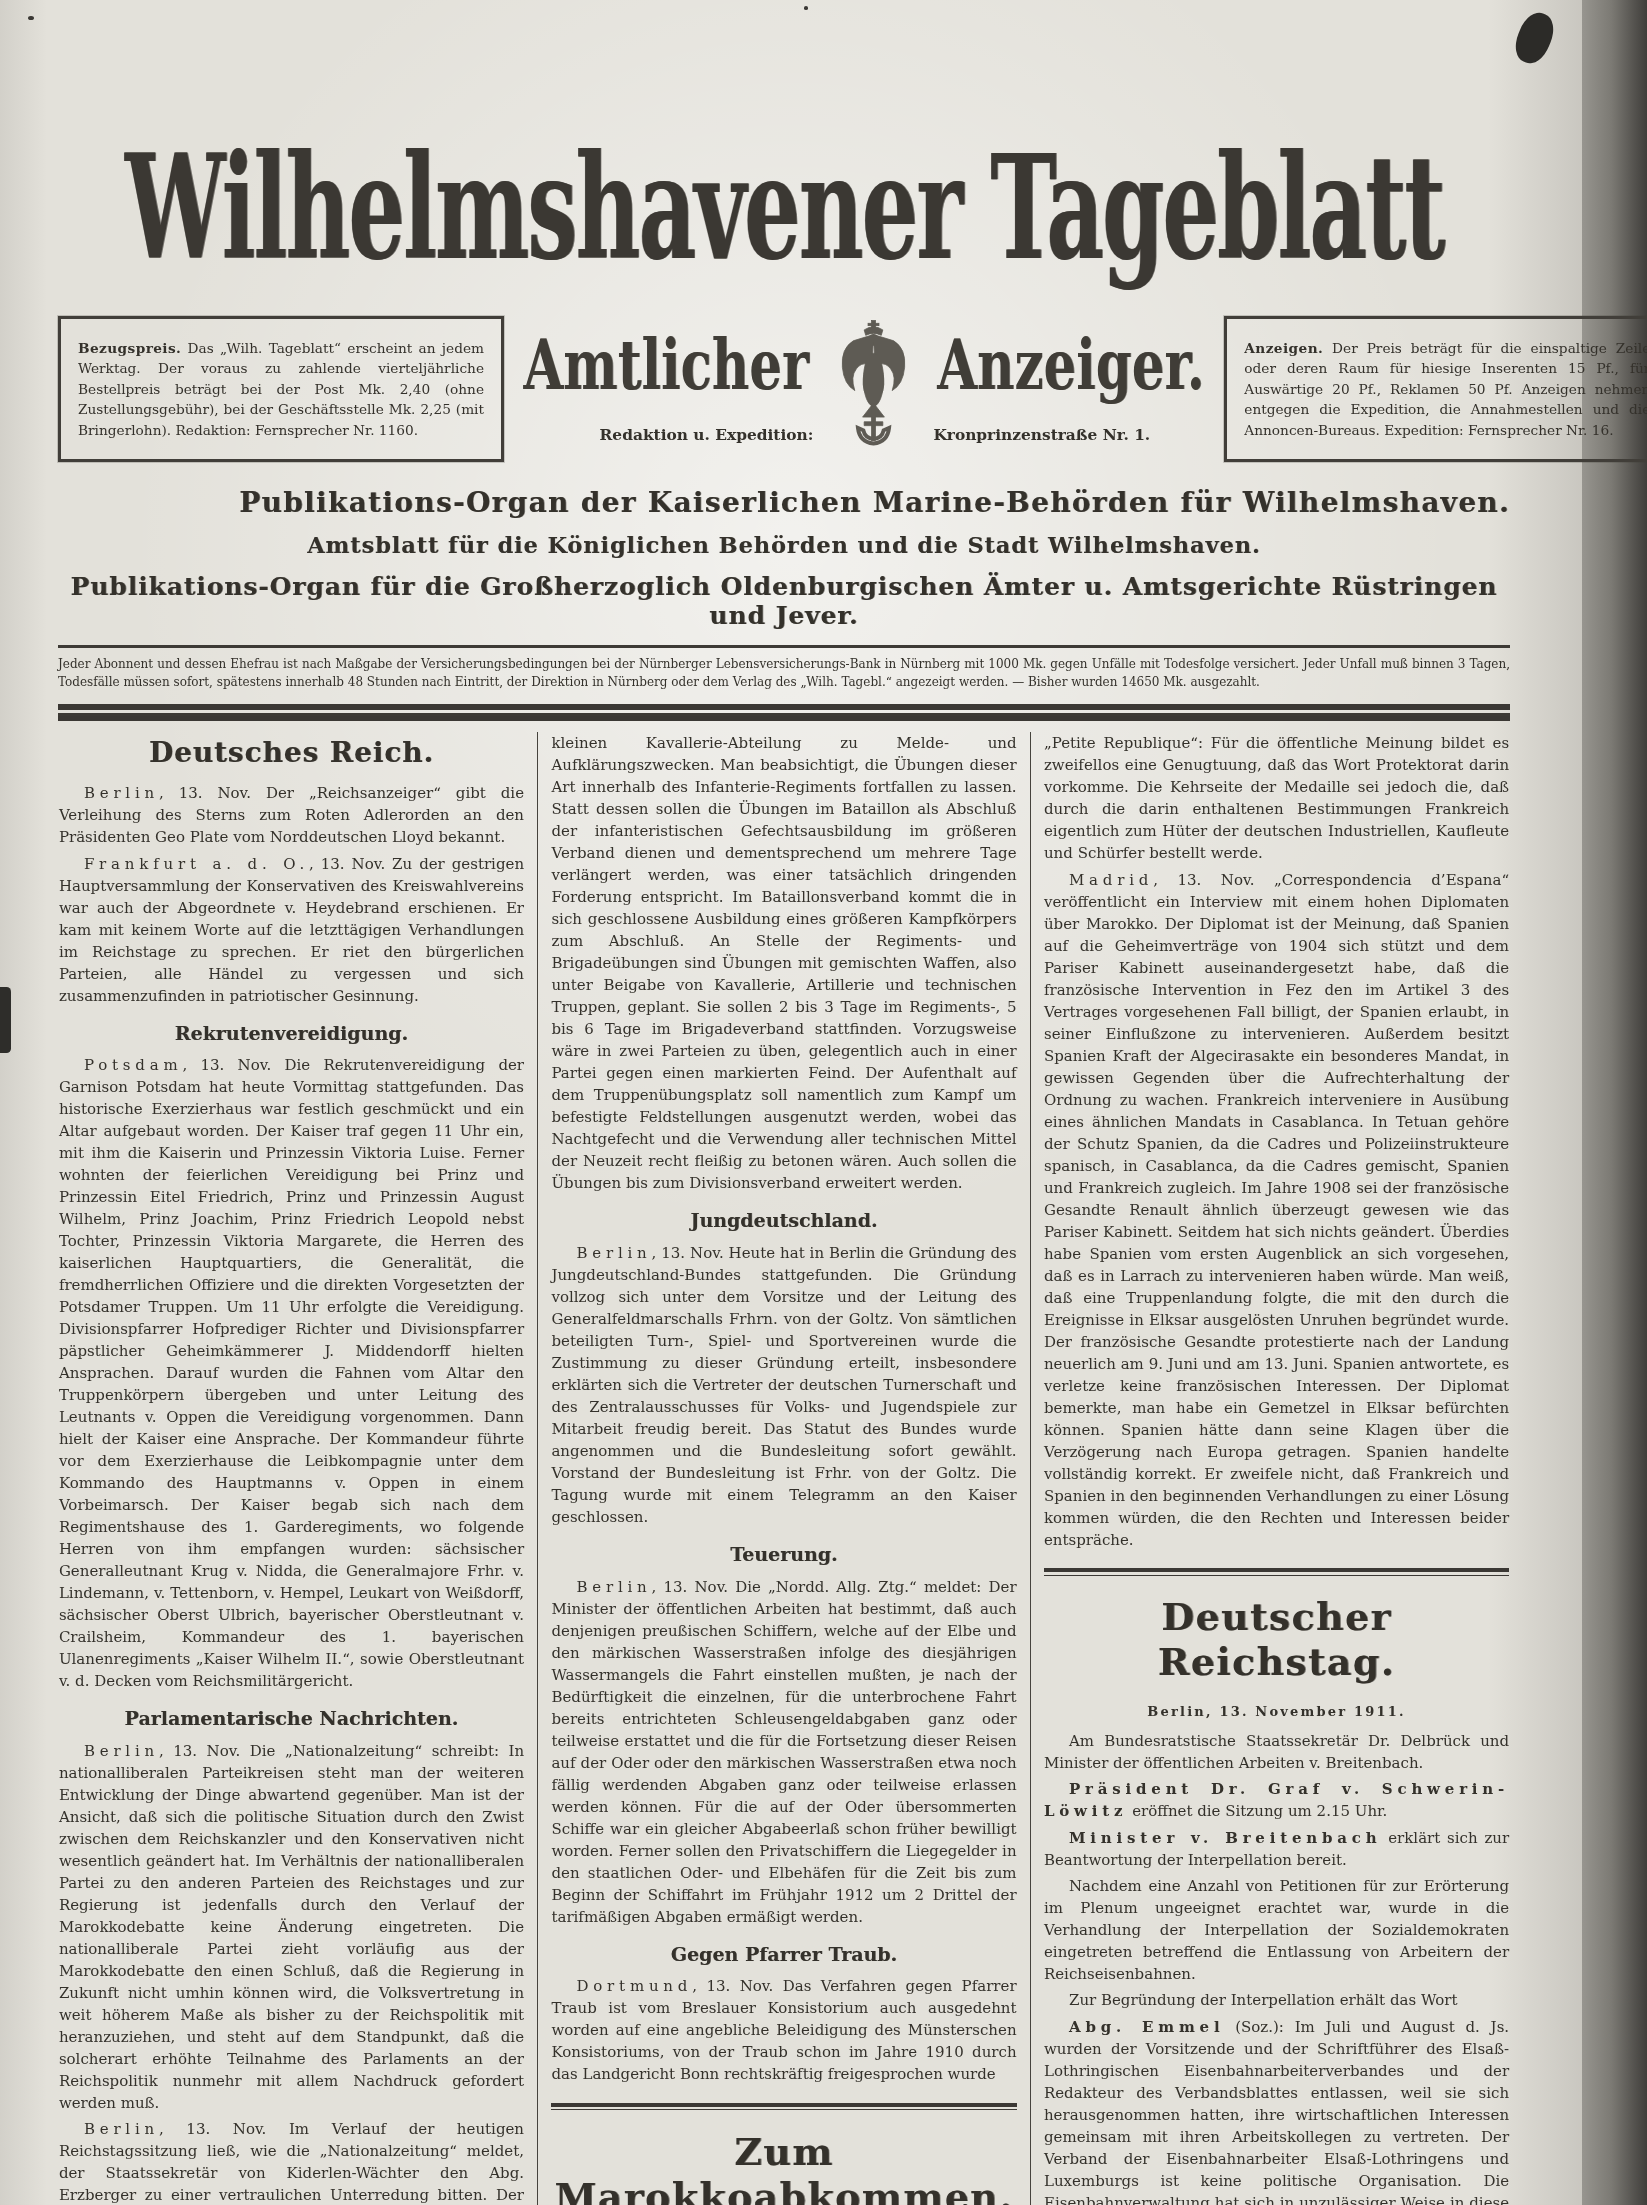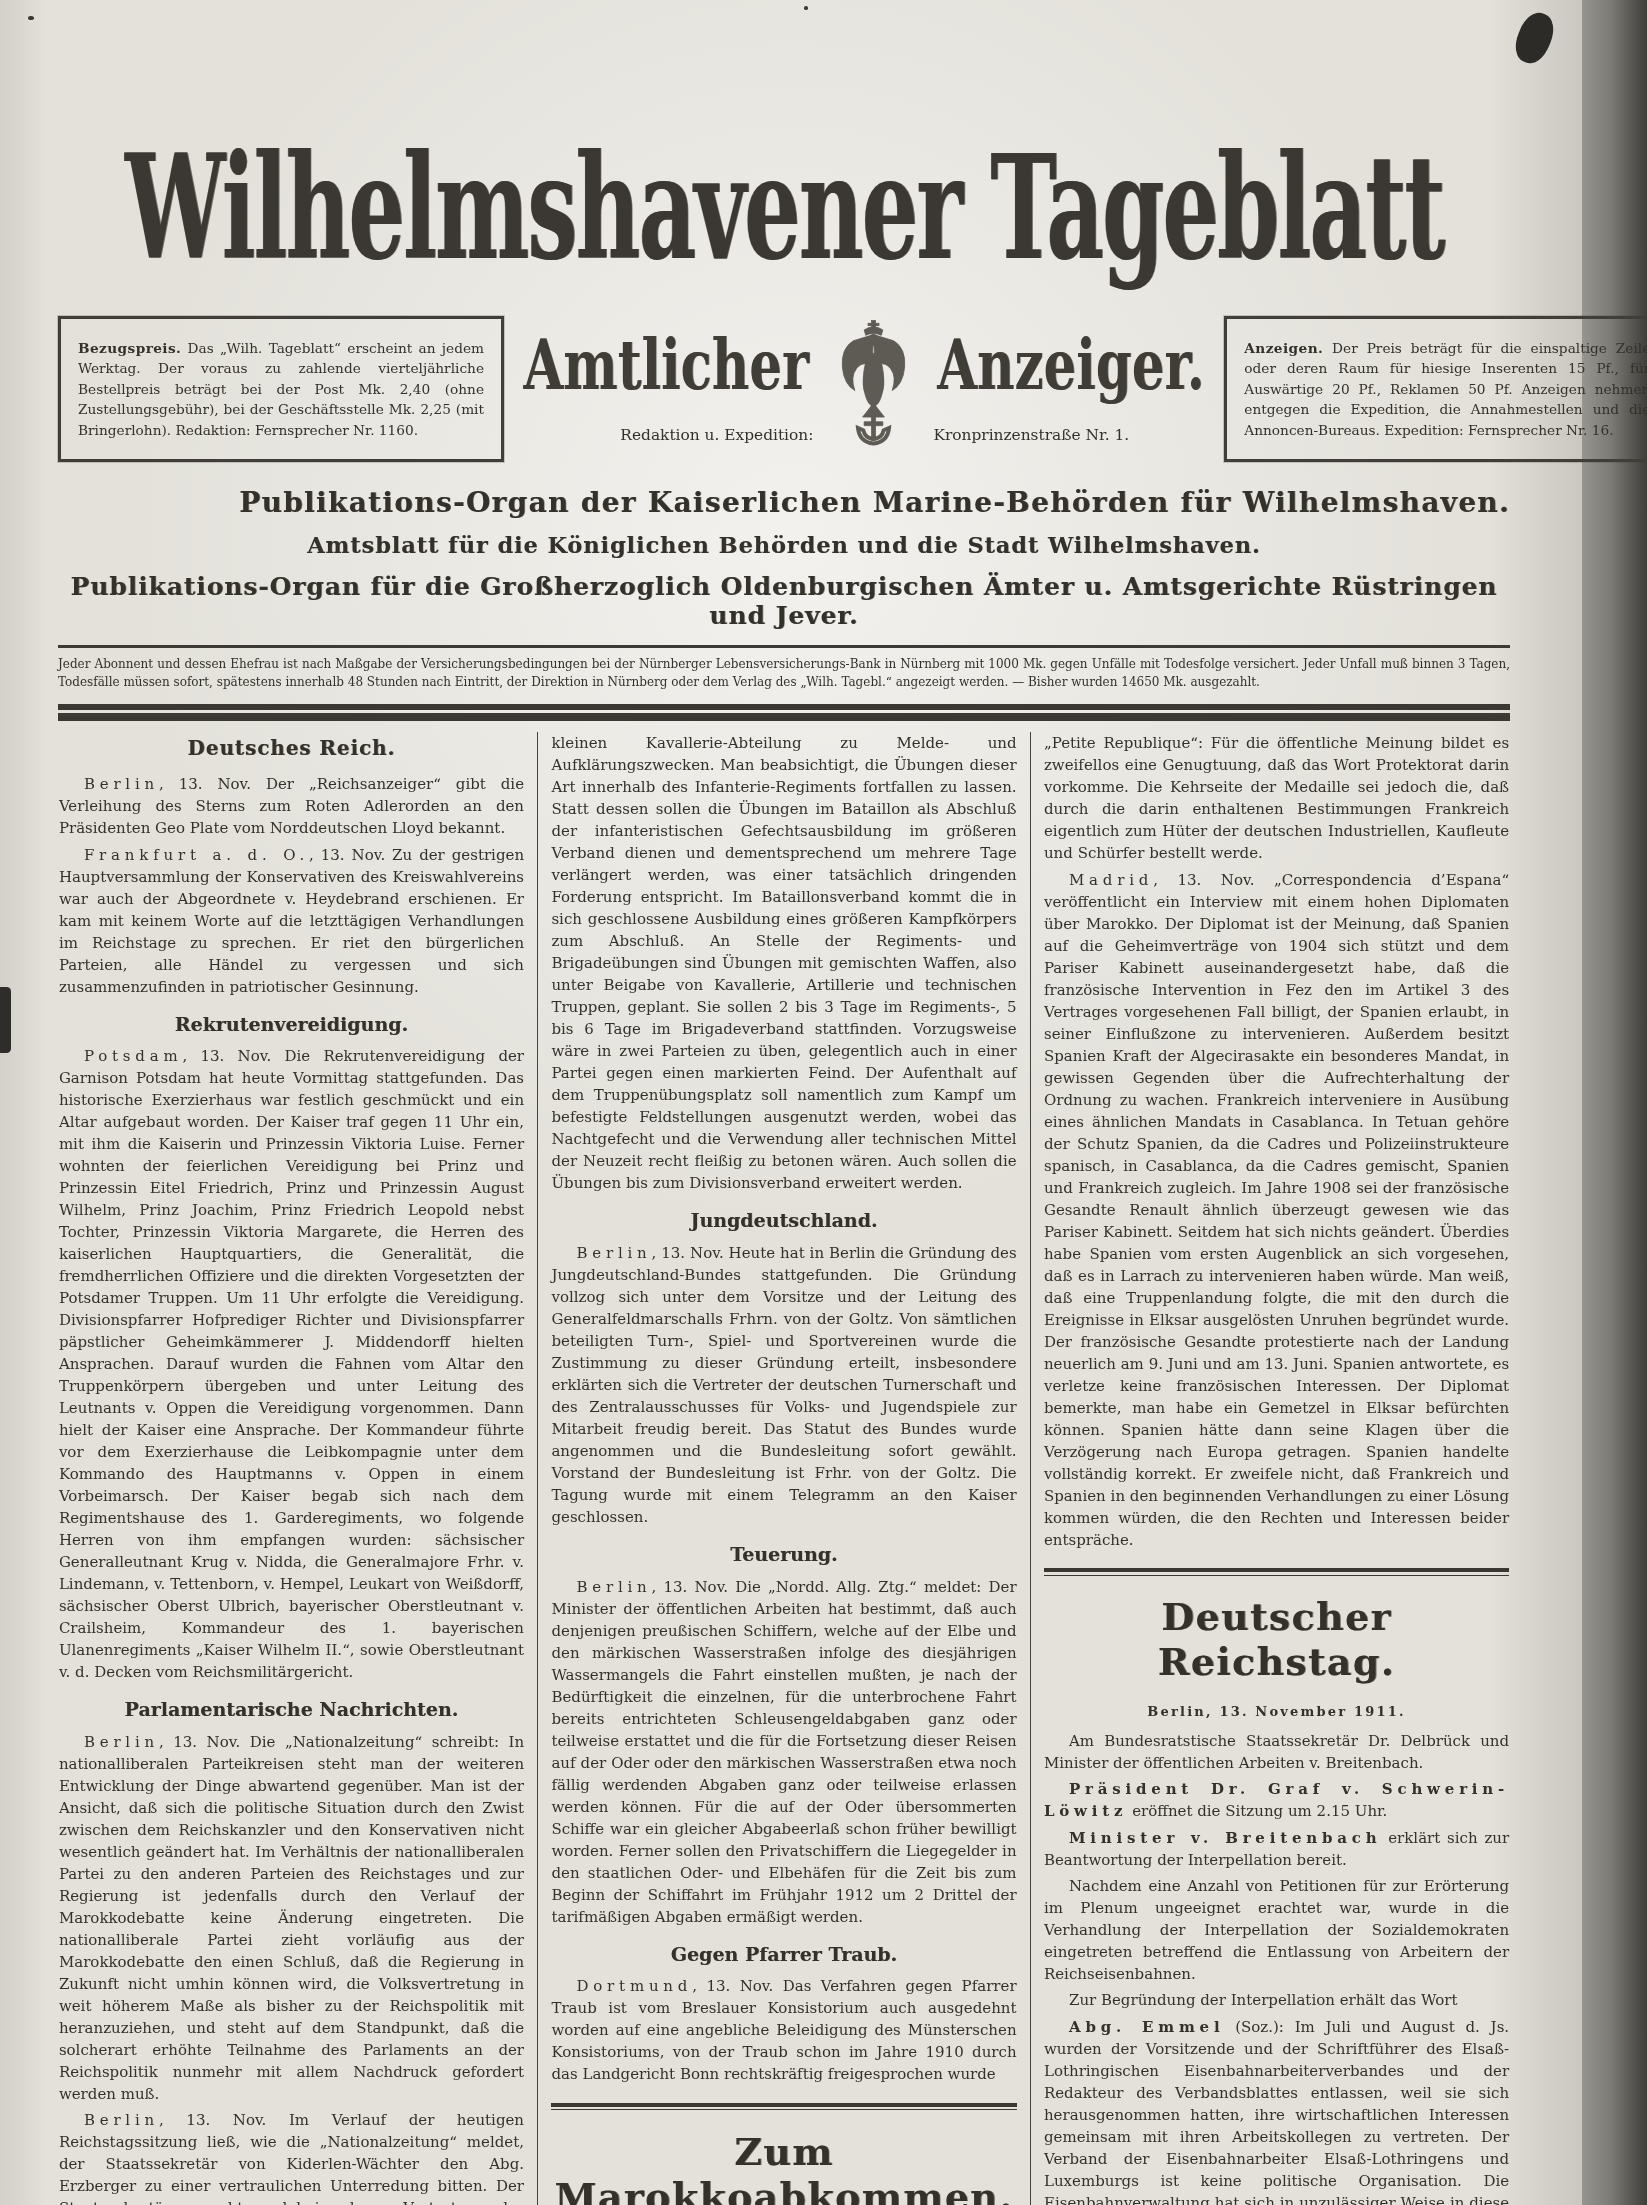--- a/index.html
+++ b/index.html
@@ -26,21 +26,21 @@
   .header-row{display:grid;grid-template-columns:446px 1fr 446px;column-gap:15px;margin-top:11.5px;align-items:center;}
   .info-box{border:3.1px solid #413e39;padding:19px 17px;font-size:13.7px;line-height:1.5;text-align:justify;
         font-weight:500;box-shadow:0 0 0 0.9px rgba(65,62,57,.25);}
   .box-lead{font-weight:bold;letter-spacing:0.4px;}
   .center-head{display:grid;grid-template-columns:1fr 84px 1fr;grid-template-rows:auto auto;column-gap:18px;align-items:center;}
   .big-word{font-weight:bold;font-size:53px;color:#403d37;transform:scale(.97,1.32);transform-origin:center;
         text-shadow:0.7px 0 0 rgba(64,61,55,.6);white-space:nowrap;}
   .big-word.w1{text-align:right;}
   .big-word.w2{text-align:left;}
   .eagle{grid-column:2;grid-row:1/3;justify-self:center;}
-  .sub-line{font-weight:normal;font-size:15.4px;margin-top:2.6px;}
+  .sub-line{font-weight:bold;font-size:15.4px;margin-top:2.6px;}
   .sub-line.l{text-align:right;}
   .sub-line.r{text-align:left;}
 
   .organ1{margin-top:24px;text-align:right;font-weight:bold;font-size:28px;letter-spacing:1.3px;
         text-shadow:0.7px 0 0 rgba(52,49,43,.55);}
   .organ2{margin-top:13.2px;text-align:center;font-weight:bold;font-size:22.5px;letter-spacing:0.9px;
         text-shadow:0.4px 0 0 rgba(52,49,43,.5);}
   .organ3{margin-top:14px;text-align:center;font-weight:bold;font-size:25px;letter-spacing:0.9px;
         text-shadow:0.7px 0 0 rgba(52,49,43,.55);}
 
@@ -54,21 +54,21 @@
   .edition-date{font-weight:bold;font-size:33px;letter-spacing:1.8px;text-shadow:0.4px 0 0 rgba(52,49,43,.5);}
   .volume-no{font-weight:bold;font-size:33px;letter-spacing:0.9px;text-shadow:0.4px 0 0 rgba(52,49,43,.5);}
   .rule-thick2{height:5.3px;background:#3b3834;}
 
   .columns{display:flex;margin-top:11.5px;height:1743px;overflow:hidden;}
   .col{flex:1 1 0;padding:0 13.2px;overflow:hidden;}
   .col:first-child{padding-left:0.9px;}
   .col:last-child{padding-right:0.9px;}
   .col + .col{border-left:1.3px solid #46433d;}
 
-  .col-headline{font-size:20px;font-weight:bold;text-align:center;margin:3.5px 0 13.2px;letter-spacing:0.9px;
+  .col-headline{font-size:28px;font-weight:bold;text-align:center;margin:3.5px 0 13.2px;letter-spacing:0.9px;
         text-shadow:0.7px 0 0 rgba(52,49,43,.55);}
   .col-headline-large{font-size:38px;font-weight:bold;text-align:center;margin:18.5px 0 20px;letter-spacing:1.3px;
         text-shadow:0.9px 0 0 rgba(52,49,43,.55);}
   .col-subhead{font-size:19px;font-weight:bold;text-align:center;margin:15px 0 10.6px;
         text-shadow:0.4px 0 0 rgba(52,49,43,.5);}
   .article-para{font-size:15px;line-height:22px;text-align:justify;margin:0 0 4.4px;text-indent:25px;}
   .article-para.noindent{text-indent:0;}
   .article-dateline{font-size:13px;font-weight:bold;text-align:center;letter-spacing:2.2px;margin:1.8px 0 10.6px;}
   .lead-spread{letter-spacing:.32em;}
   .lead-bold{font-weight:bold;}

